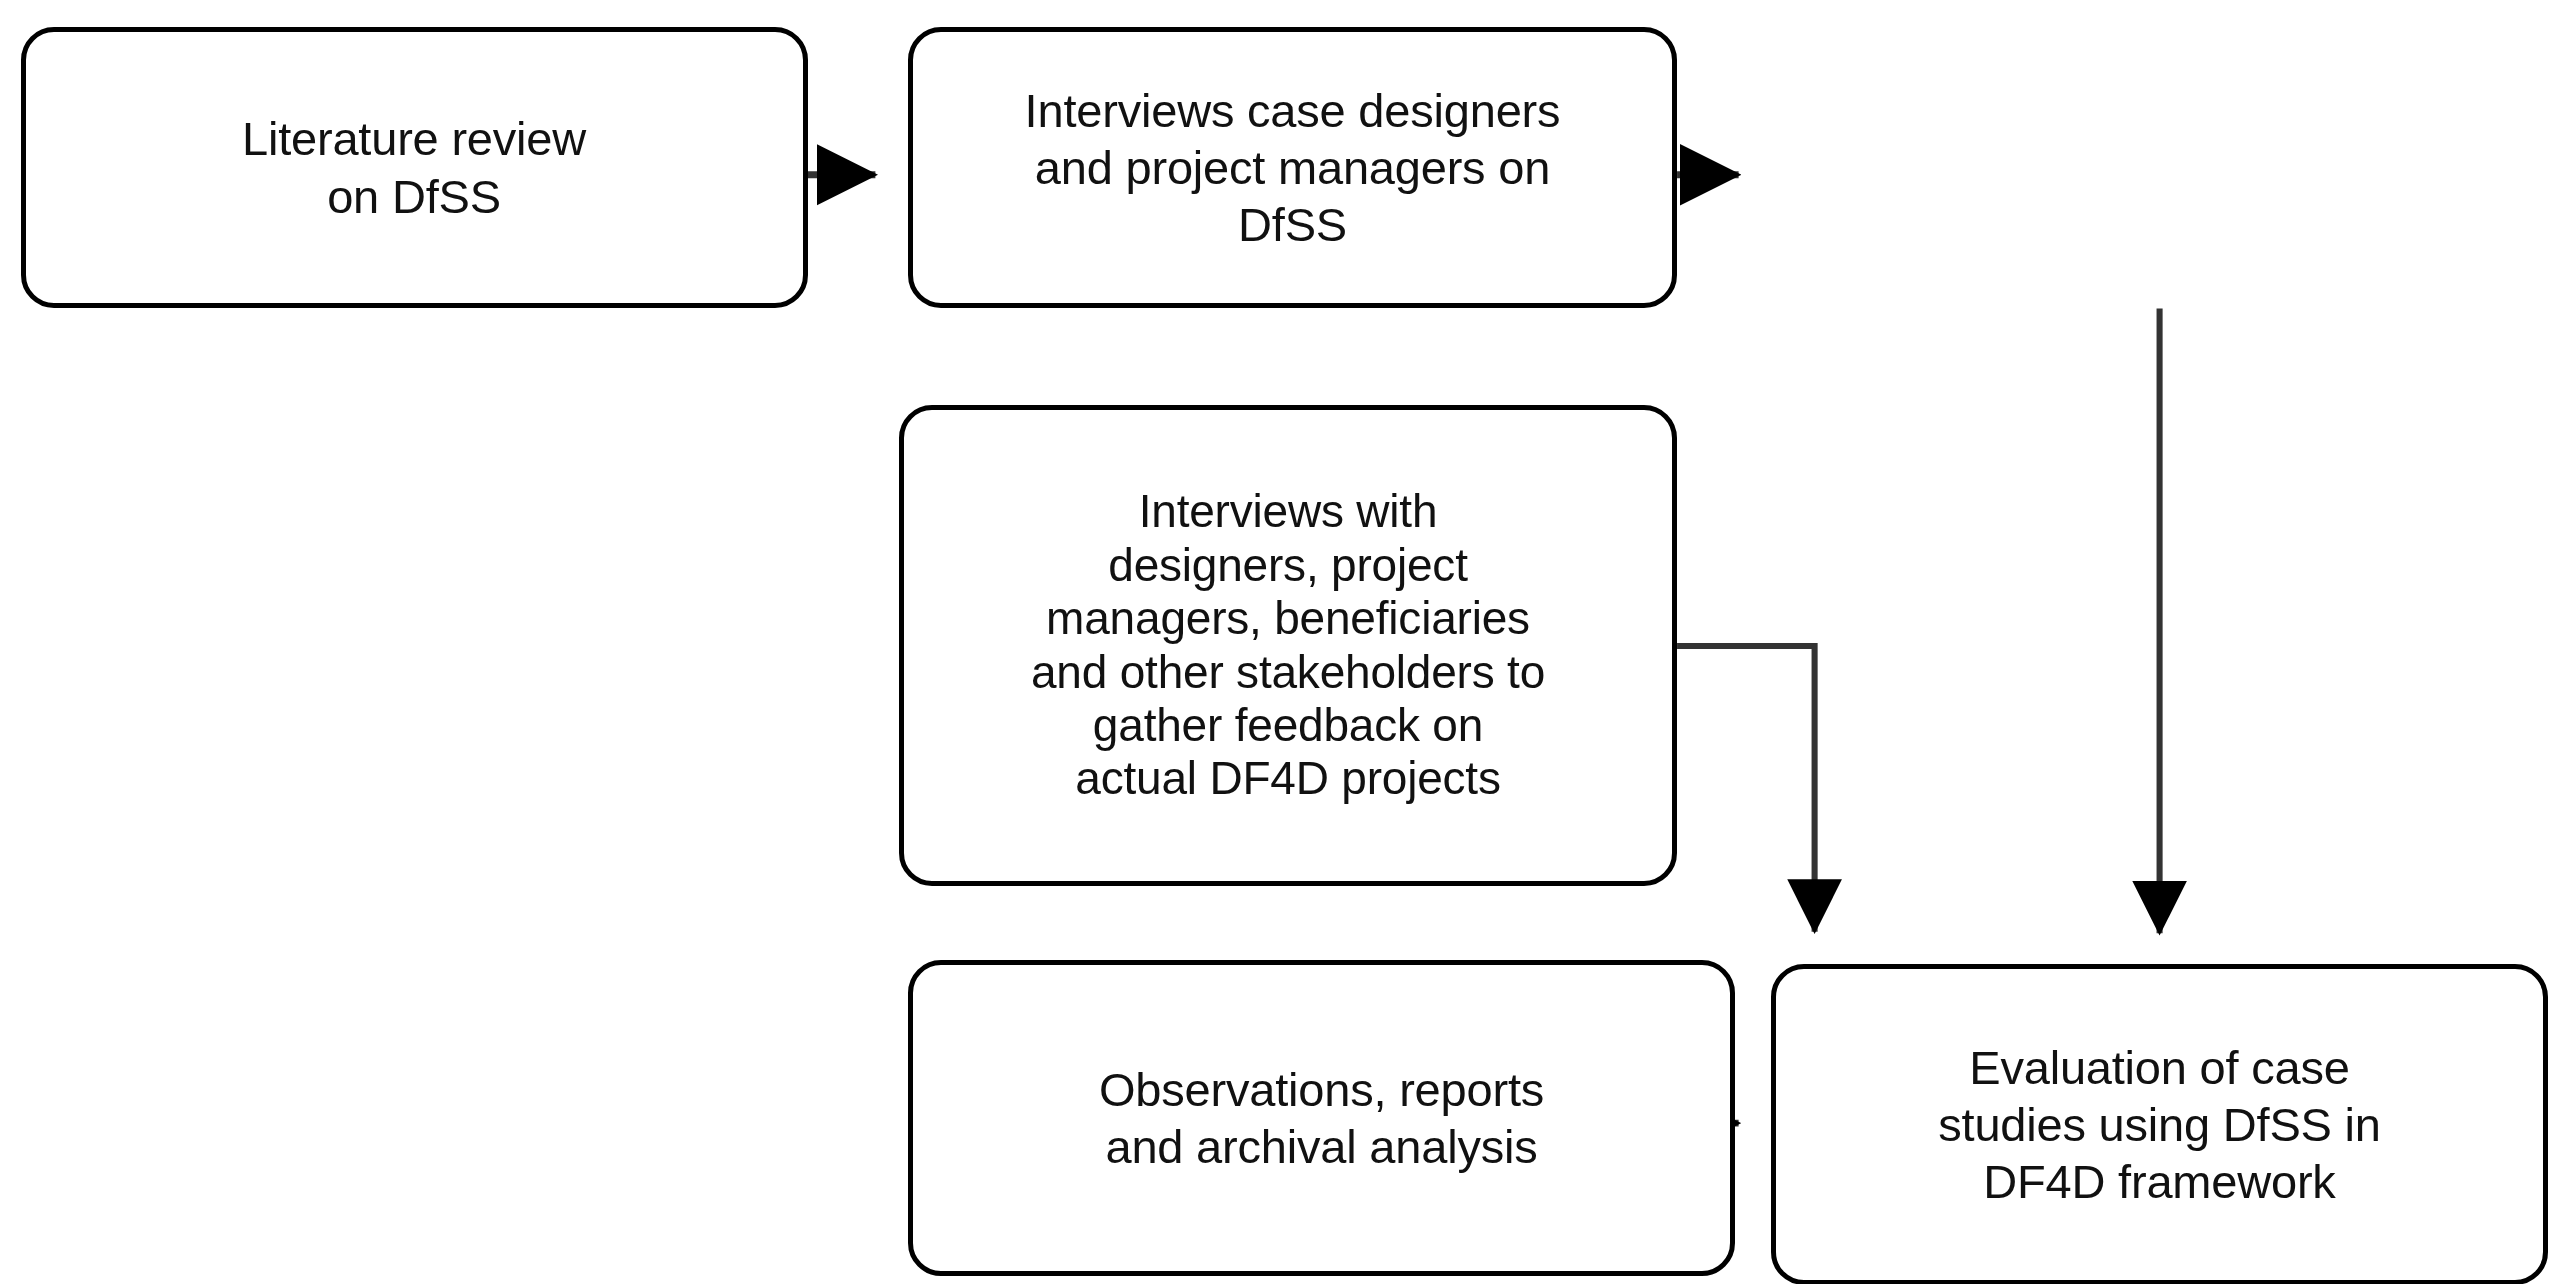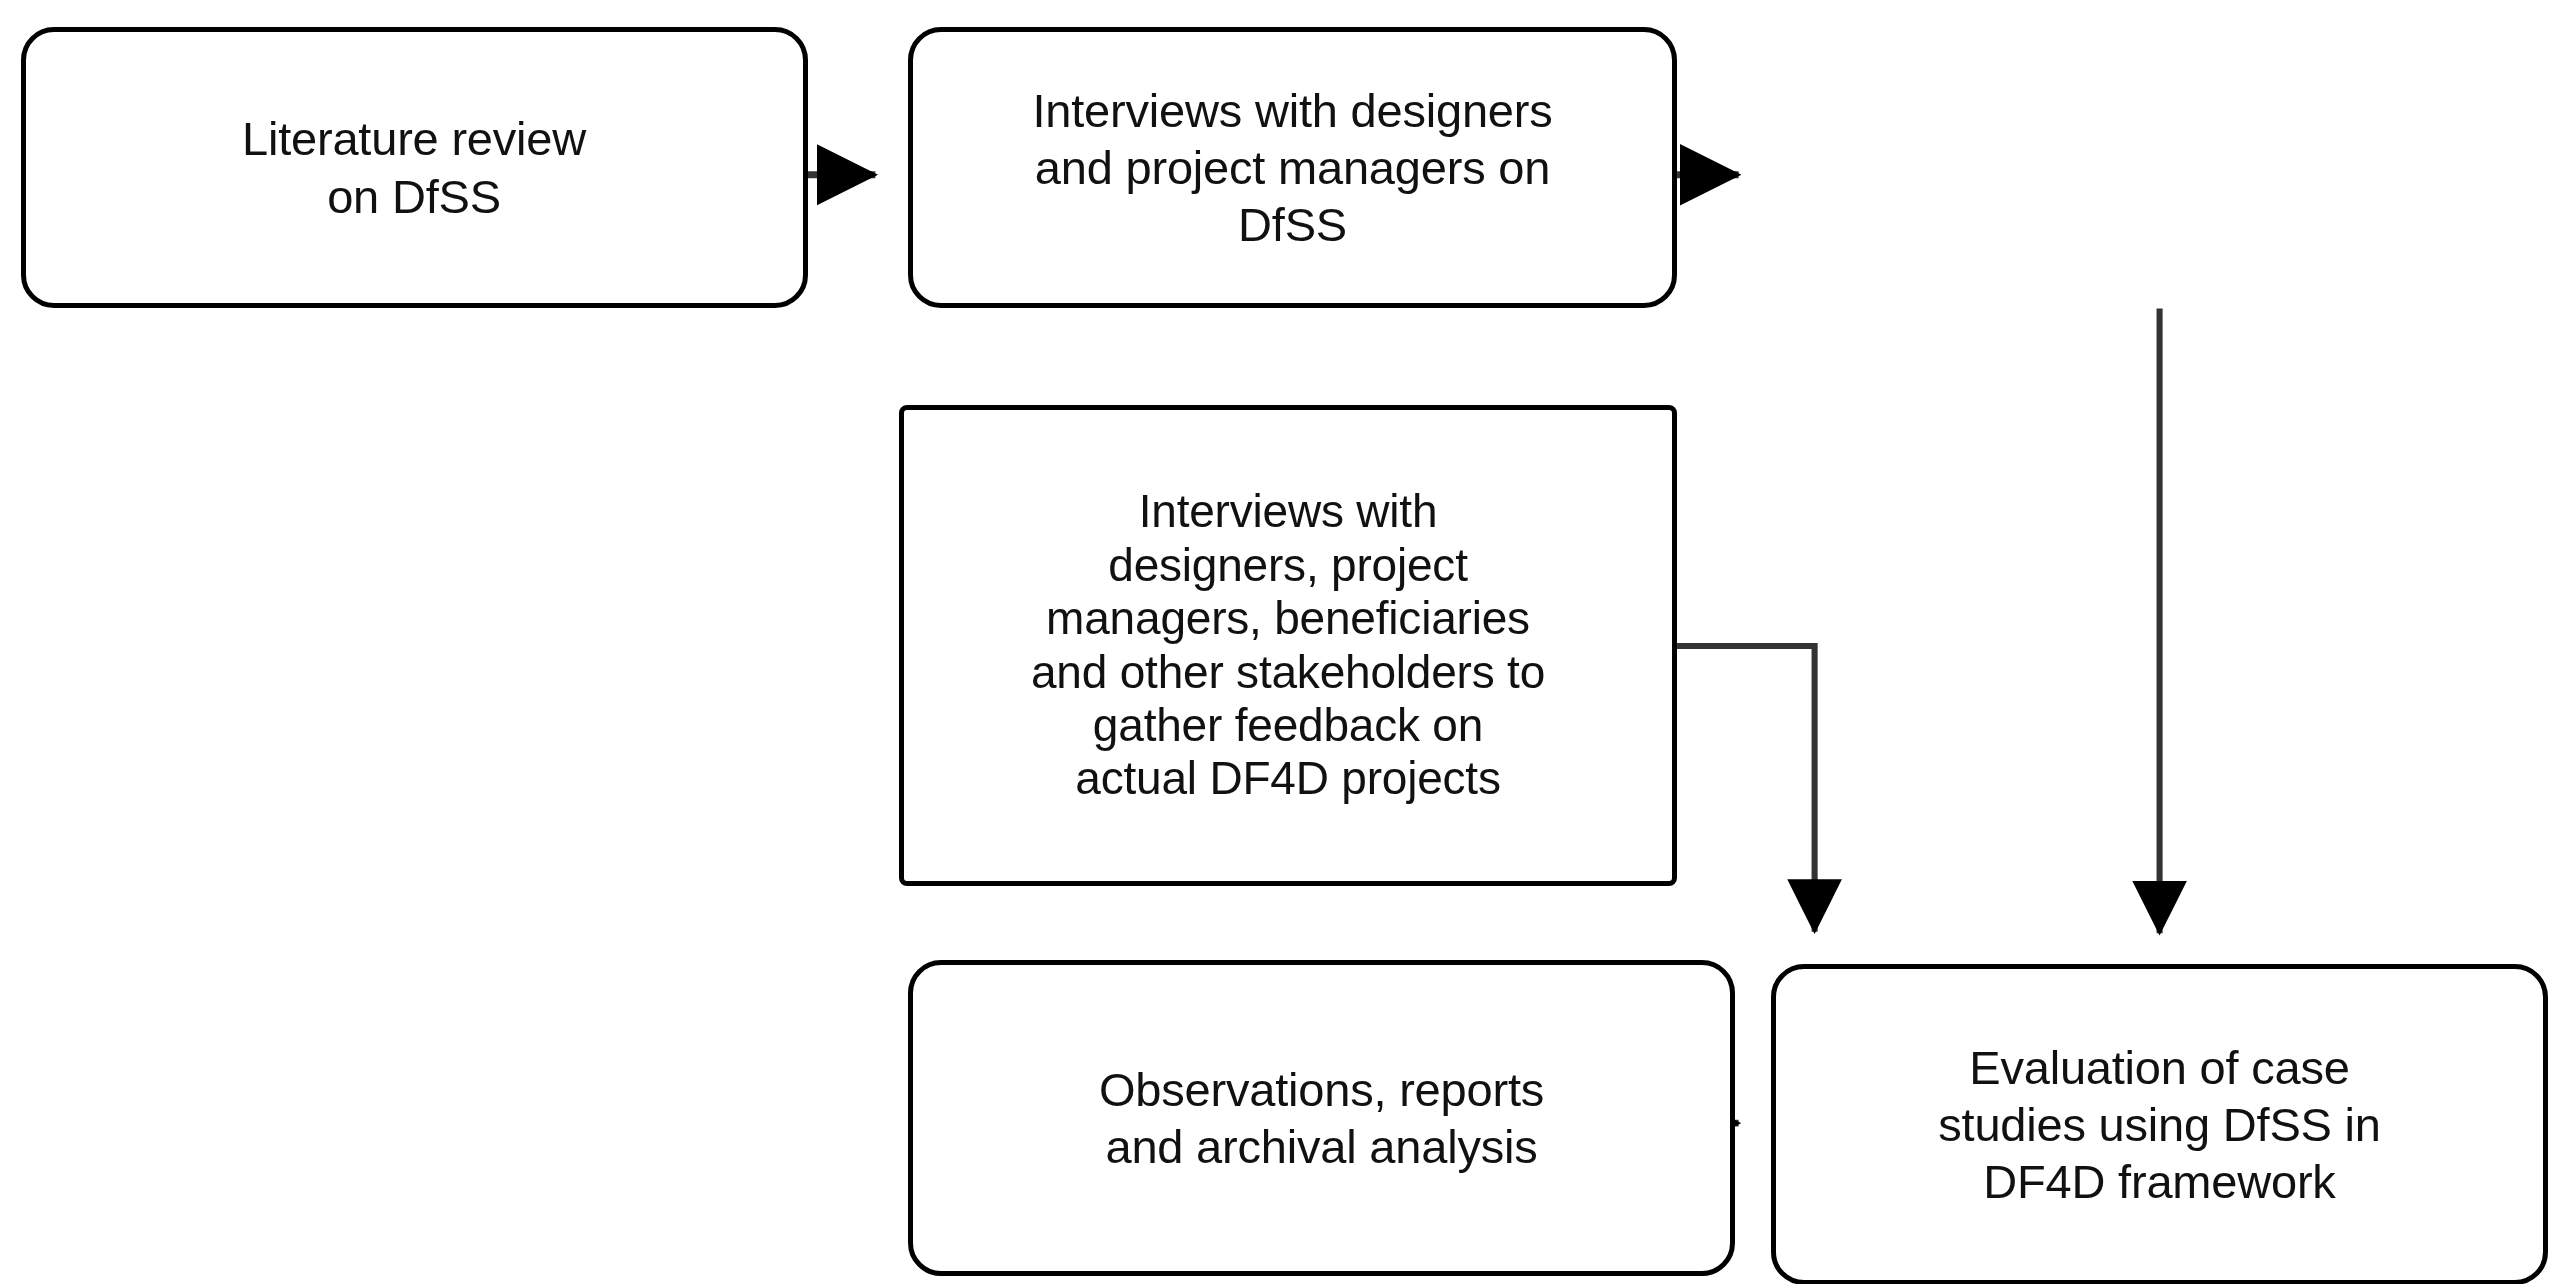--- a/index.html
+++ b/index.html
@@ -38,21 +38,21 @@
     line-height: 1.22;
     color: #111111;
     letter-spacing: -0.2px;
     padding: 0 20px;
     white-space: pre-line;
   }
   
   #node-literature-review { left: 20.5px;   top: 27px;   width: 787px; height: 281px; }
   #node-interviews-dfss   { left: 908px; top: 27px;   width: 769px; height: 281px; }
   #node-dfss-framework    { left: 1771px; top: 27px;   width: 777px; height: 281px; }
-  #node-interviews-feedback { left: 899px; top: 405px; width: 778px; height: 481px; border-radius: 8px; }
+  #node-interviews-feedback { left: 899px; top: 405px; width: 778px; height: 481px; }
   #node-observations      { left: 908px; top: 960px; width: 827px; height: 316px; }
   #node-evaluation        { left: 1771px; top: 964px; width: 777px; height: 321px; }
 
   #node-interviews-feedback .node-label { font-size: 46px; line-height: 1.16; }
 
   
   #connectors {
     position: absolute;
     left: 0;
     top: 0;
@@ -96,21 +96,21 @@
       <line x1="2207" y1="1478" x2="2288" y2="1478" stroke="#333333" stroke-width="9" marker-end="url(#arrowhead-right)"></line>
     </g>
   </svg>
 
   <div class="node" id="node-literature-review">
     <span class="node-label">Literature review
 on DfSS</span>
   </div>
 
   <div class="node" id="node-interviews-dfss">
-    <span class="node-label">Interviews with designers
+    <span class="node-label">Interviews case designers
 and project managers on
 DfSS</span>
   </div>
 
 
   <div class="node" id="node-interviews-feedback">
     <span class="node-label">Interviews with
 designers, project
 managers, beneficiaries
 and other stakeholders to

